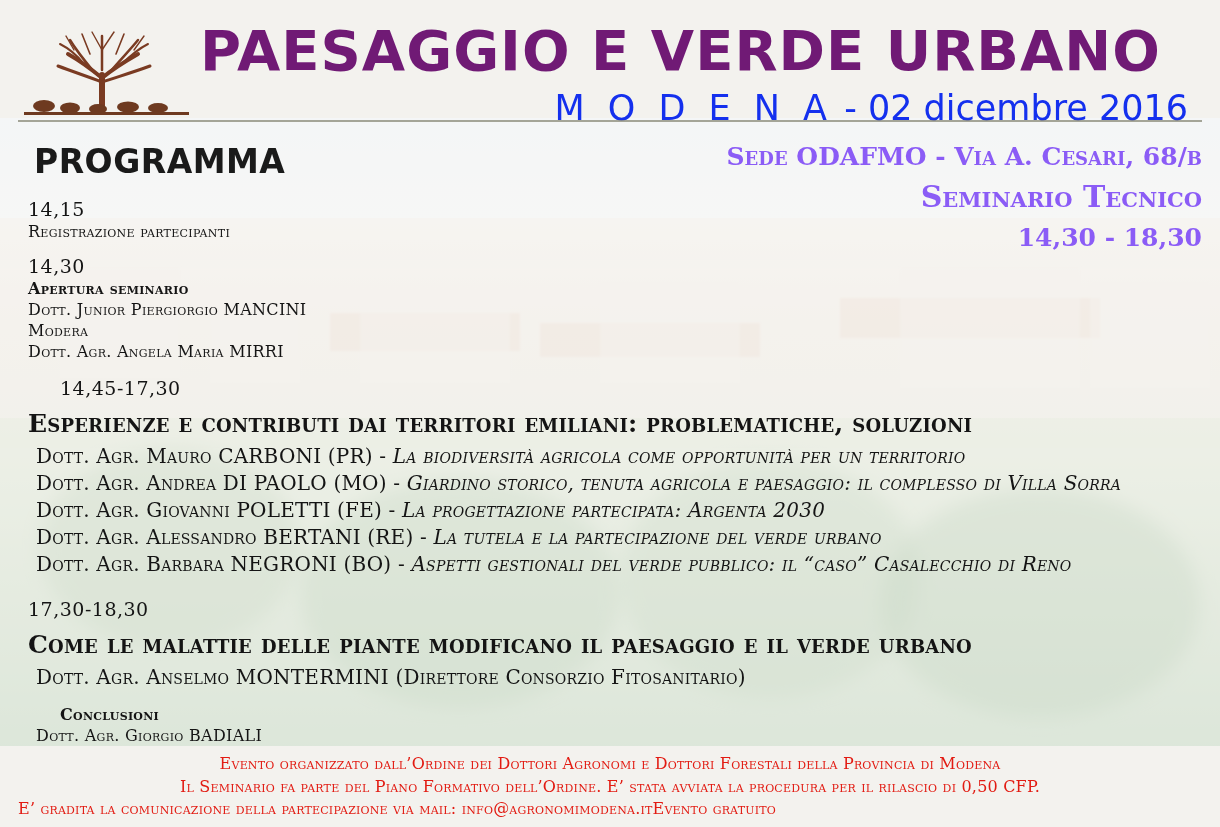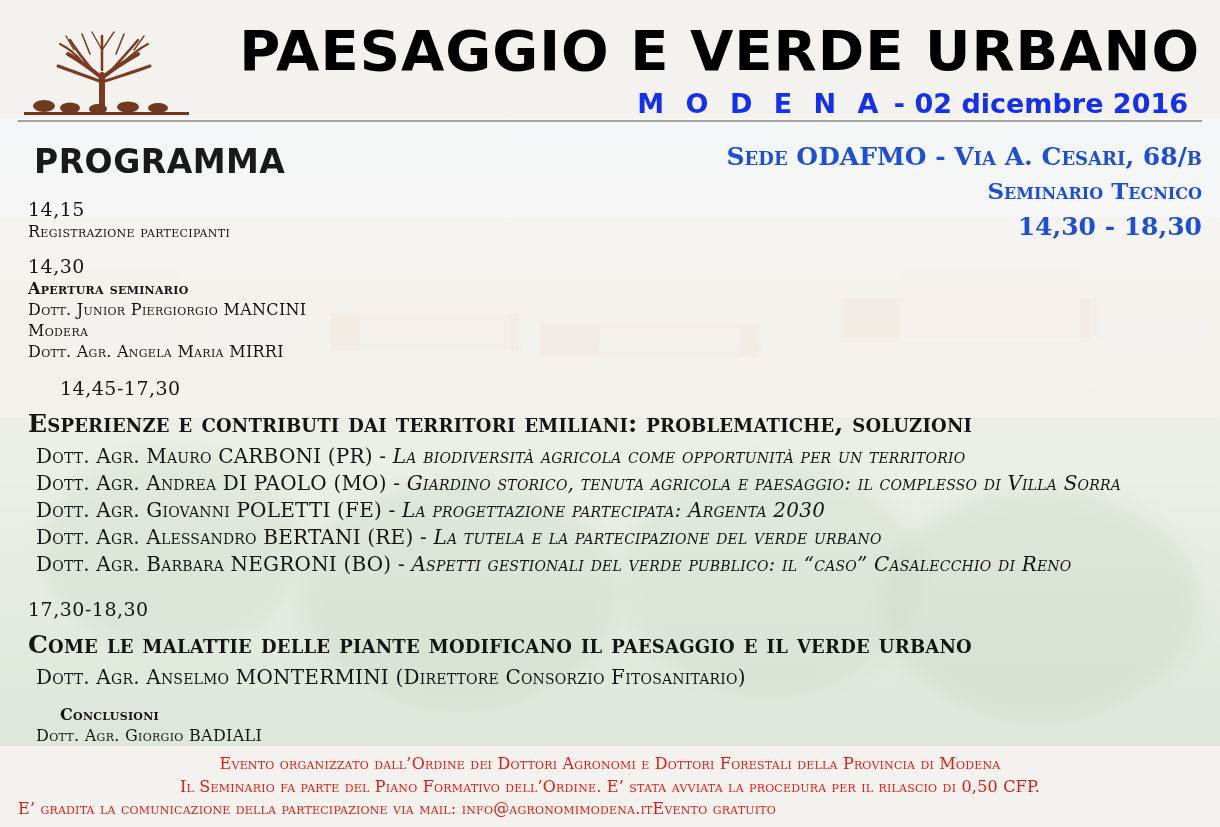--- a/index.html
+++ b/index.html
@@ -85,39 +85,39 @@
     width: 165px;
     height: 95px;
   }
 
   
   .title {
     position: absolute;
     left: 200px;
     top: 22px;
     width: 1000px;
-    text-align: right;
+    text-align: left;
     font-family: "DejaVu Sans", sans-serif;
     font-weight: bold;
     font-size: 56px;
     letter-spacing: 1px;
-    color: #000000;
+    color: #701a75;
     line-height: 1.05;
   }
   .subtitle {
     position: absolute;
     left: 200px;
     top: 88px;
     width: 1000px;
     text-align: right;
     padding-right: 12px;
     box-sizing: border-box;
     font-family: "DejaVu Sans", sans-serif;
-    font-weight: bold;
-    font-size: 27px;
+    font-weight: normal;
+    font-size: 35px;
     color: #1430ee;
   }
   .subtitle .sp { letter-spacing: 6px; }
 
   .rule {
     position: absolute;
     left: 18px;
     top: 120px;
     width: 1184px;
     height: 2px;
@@ -125,26 +125,26 @@
     opacity: .65;
   }
 
   
   .info {
     position: absolute;
     right: 18px;
     top: 140px;
     width: 620px;
     text-align: right;
-    color: #1d4ed8;
+    color: #8b5cf6;
     font-family: "DejaVu Serif", serif;
     font-weight: bold;
   }
   .info .l1 { font-size: 25px; font-variant: small-caps; line-height: 1.35; }
-  .info .l2 { font-size: 23px; font-variant: small-caps; line-height: 1.5; }
+  .info .l2 { font-size: 30px; font-variant: small-caps; line-height: 1.5; }
   .info .l3 { font-size: 25px; line-height: 1.5; }
 
   
   .programma-h {
     position: absolute;
     left: 34px;
     top: 142px;
     font-family: "DejaVu Sans", sans-serif;
     font-weight: bold;
     font-size: 33px;

